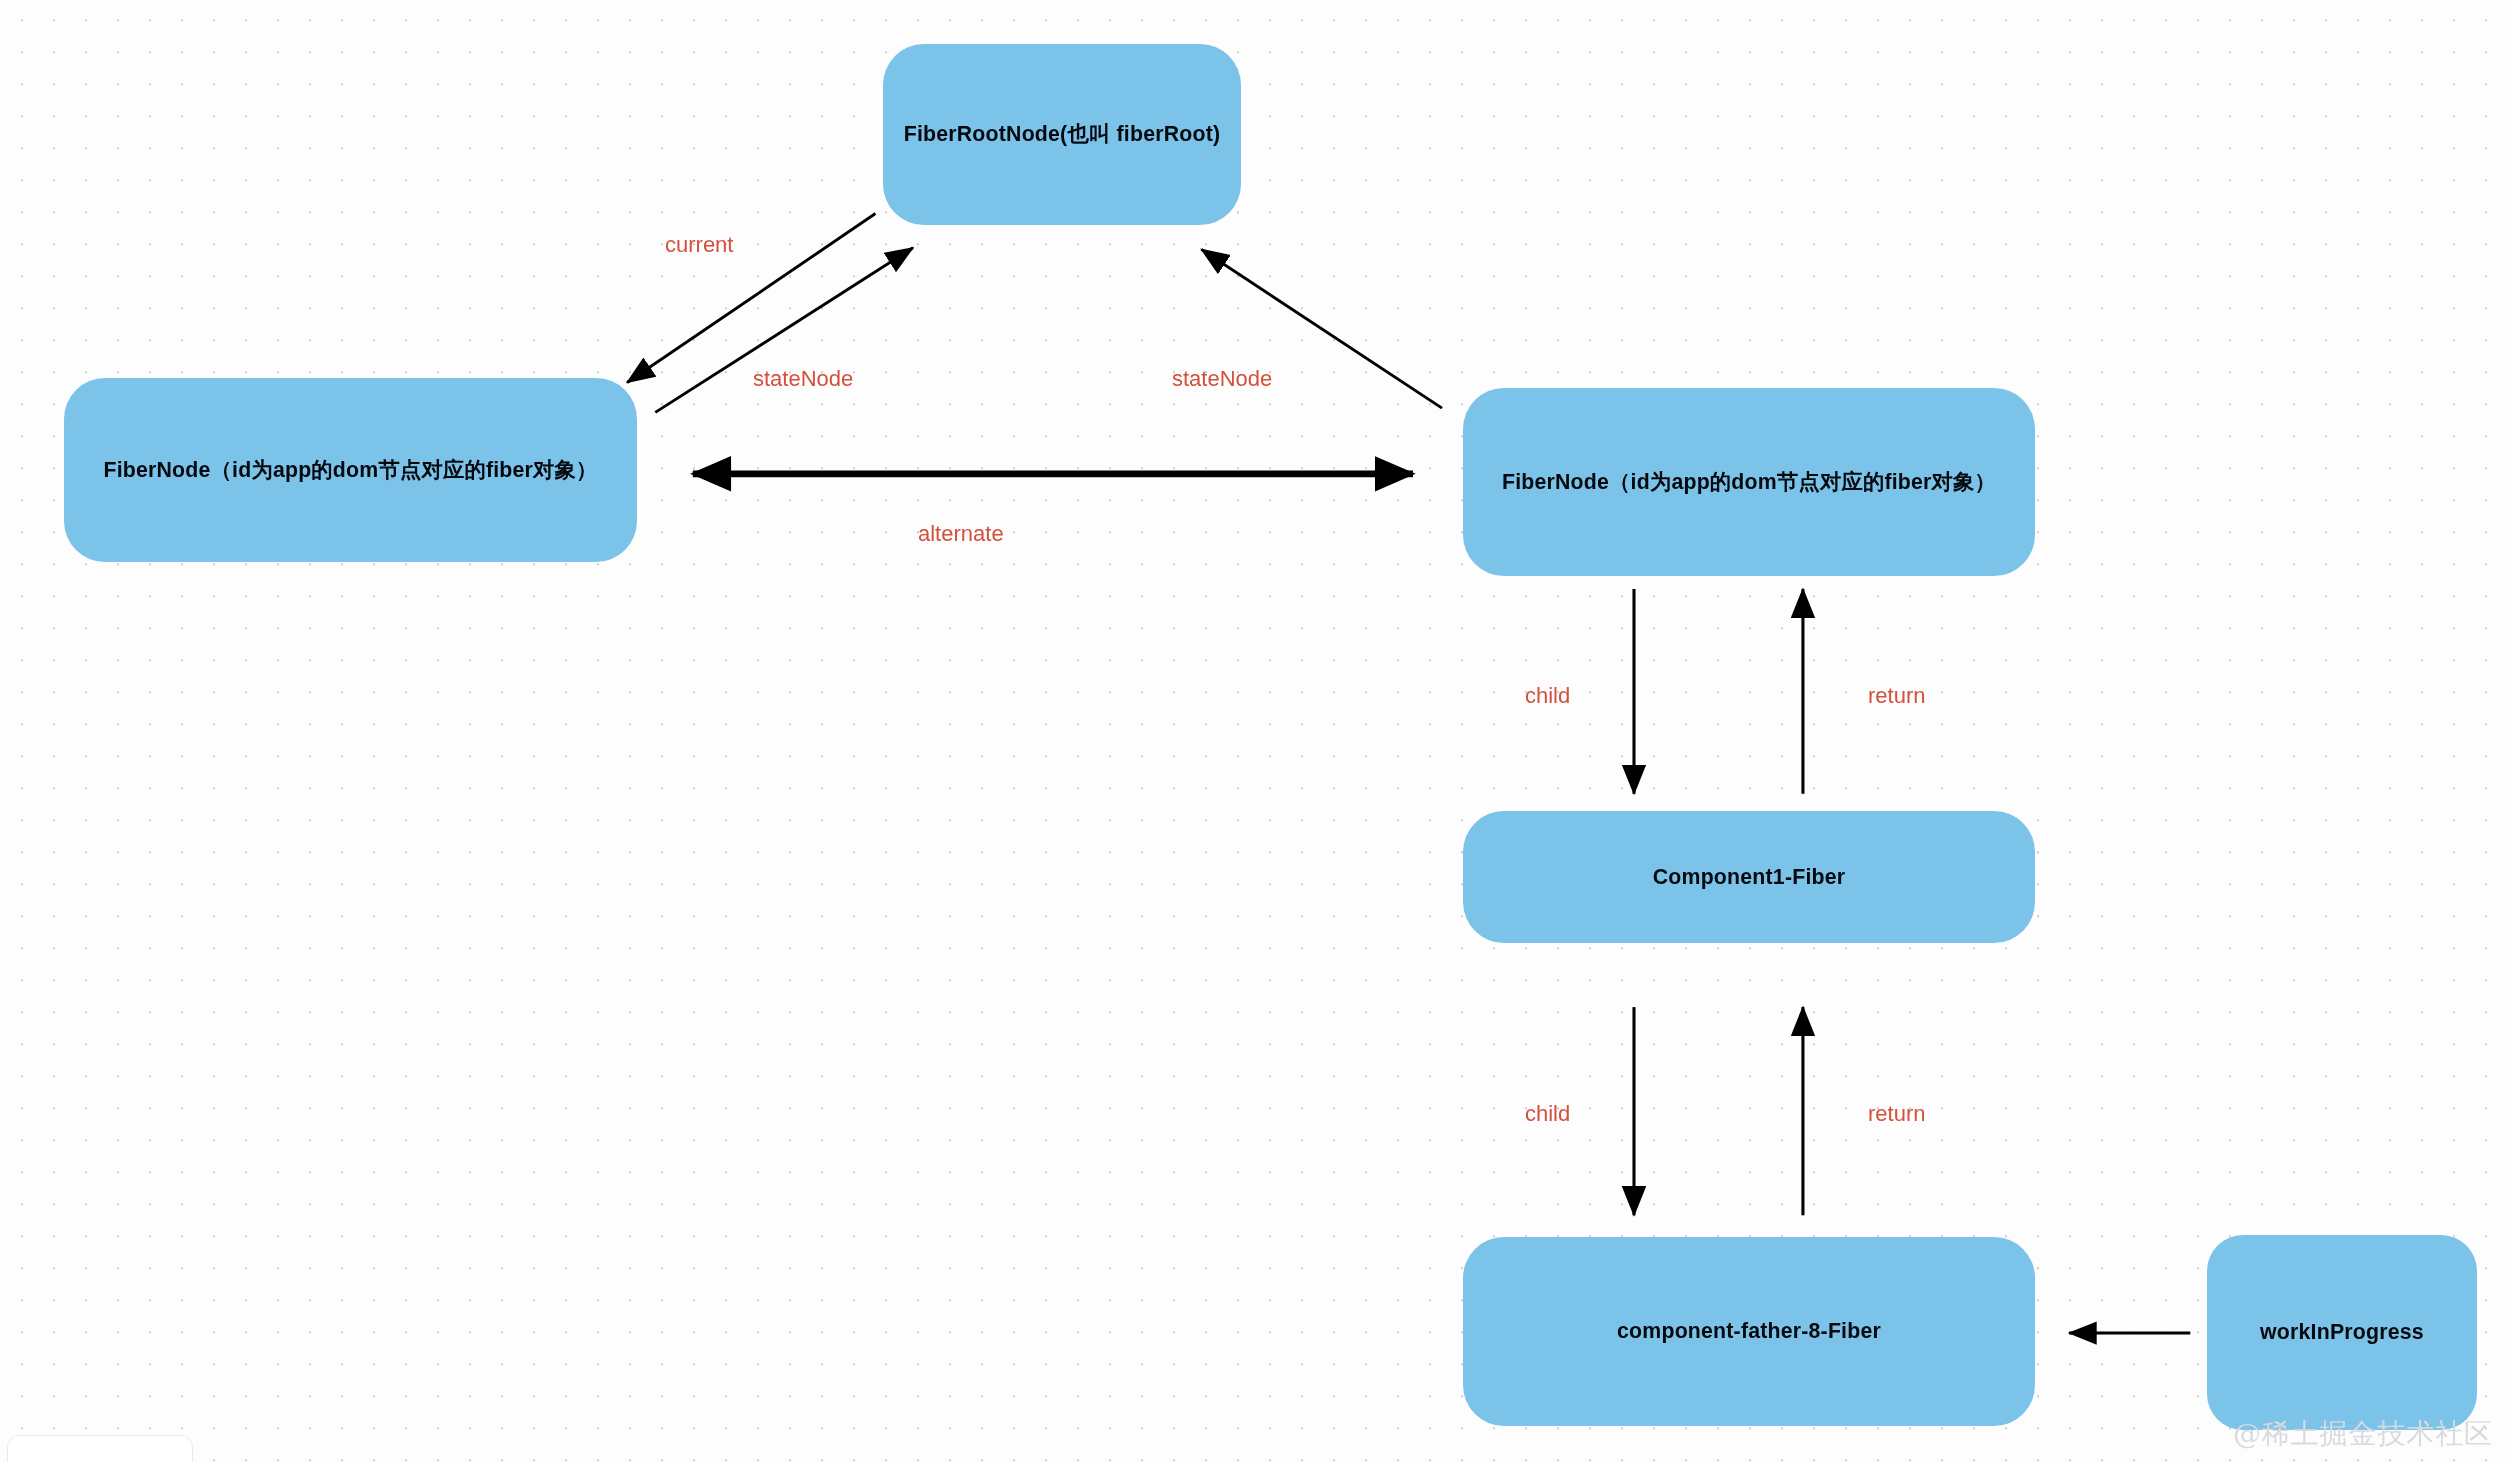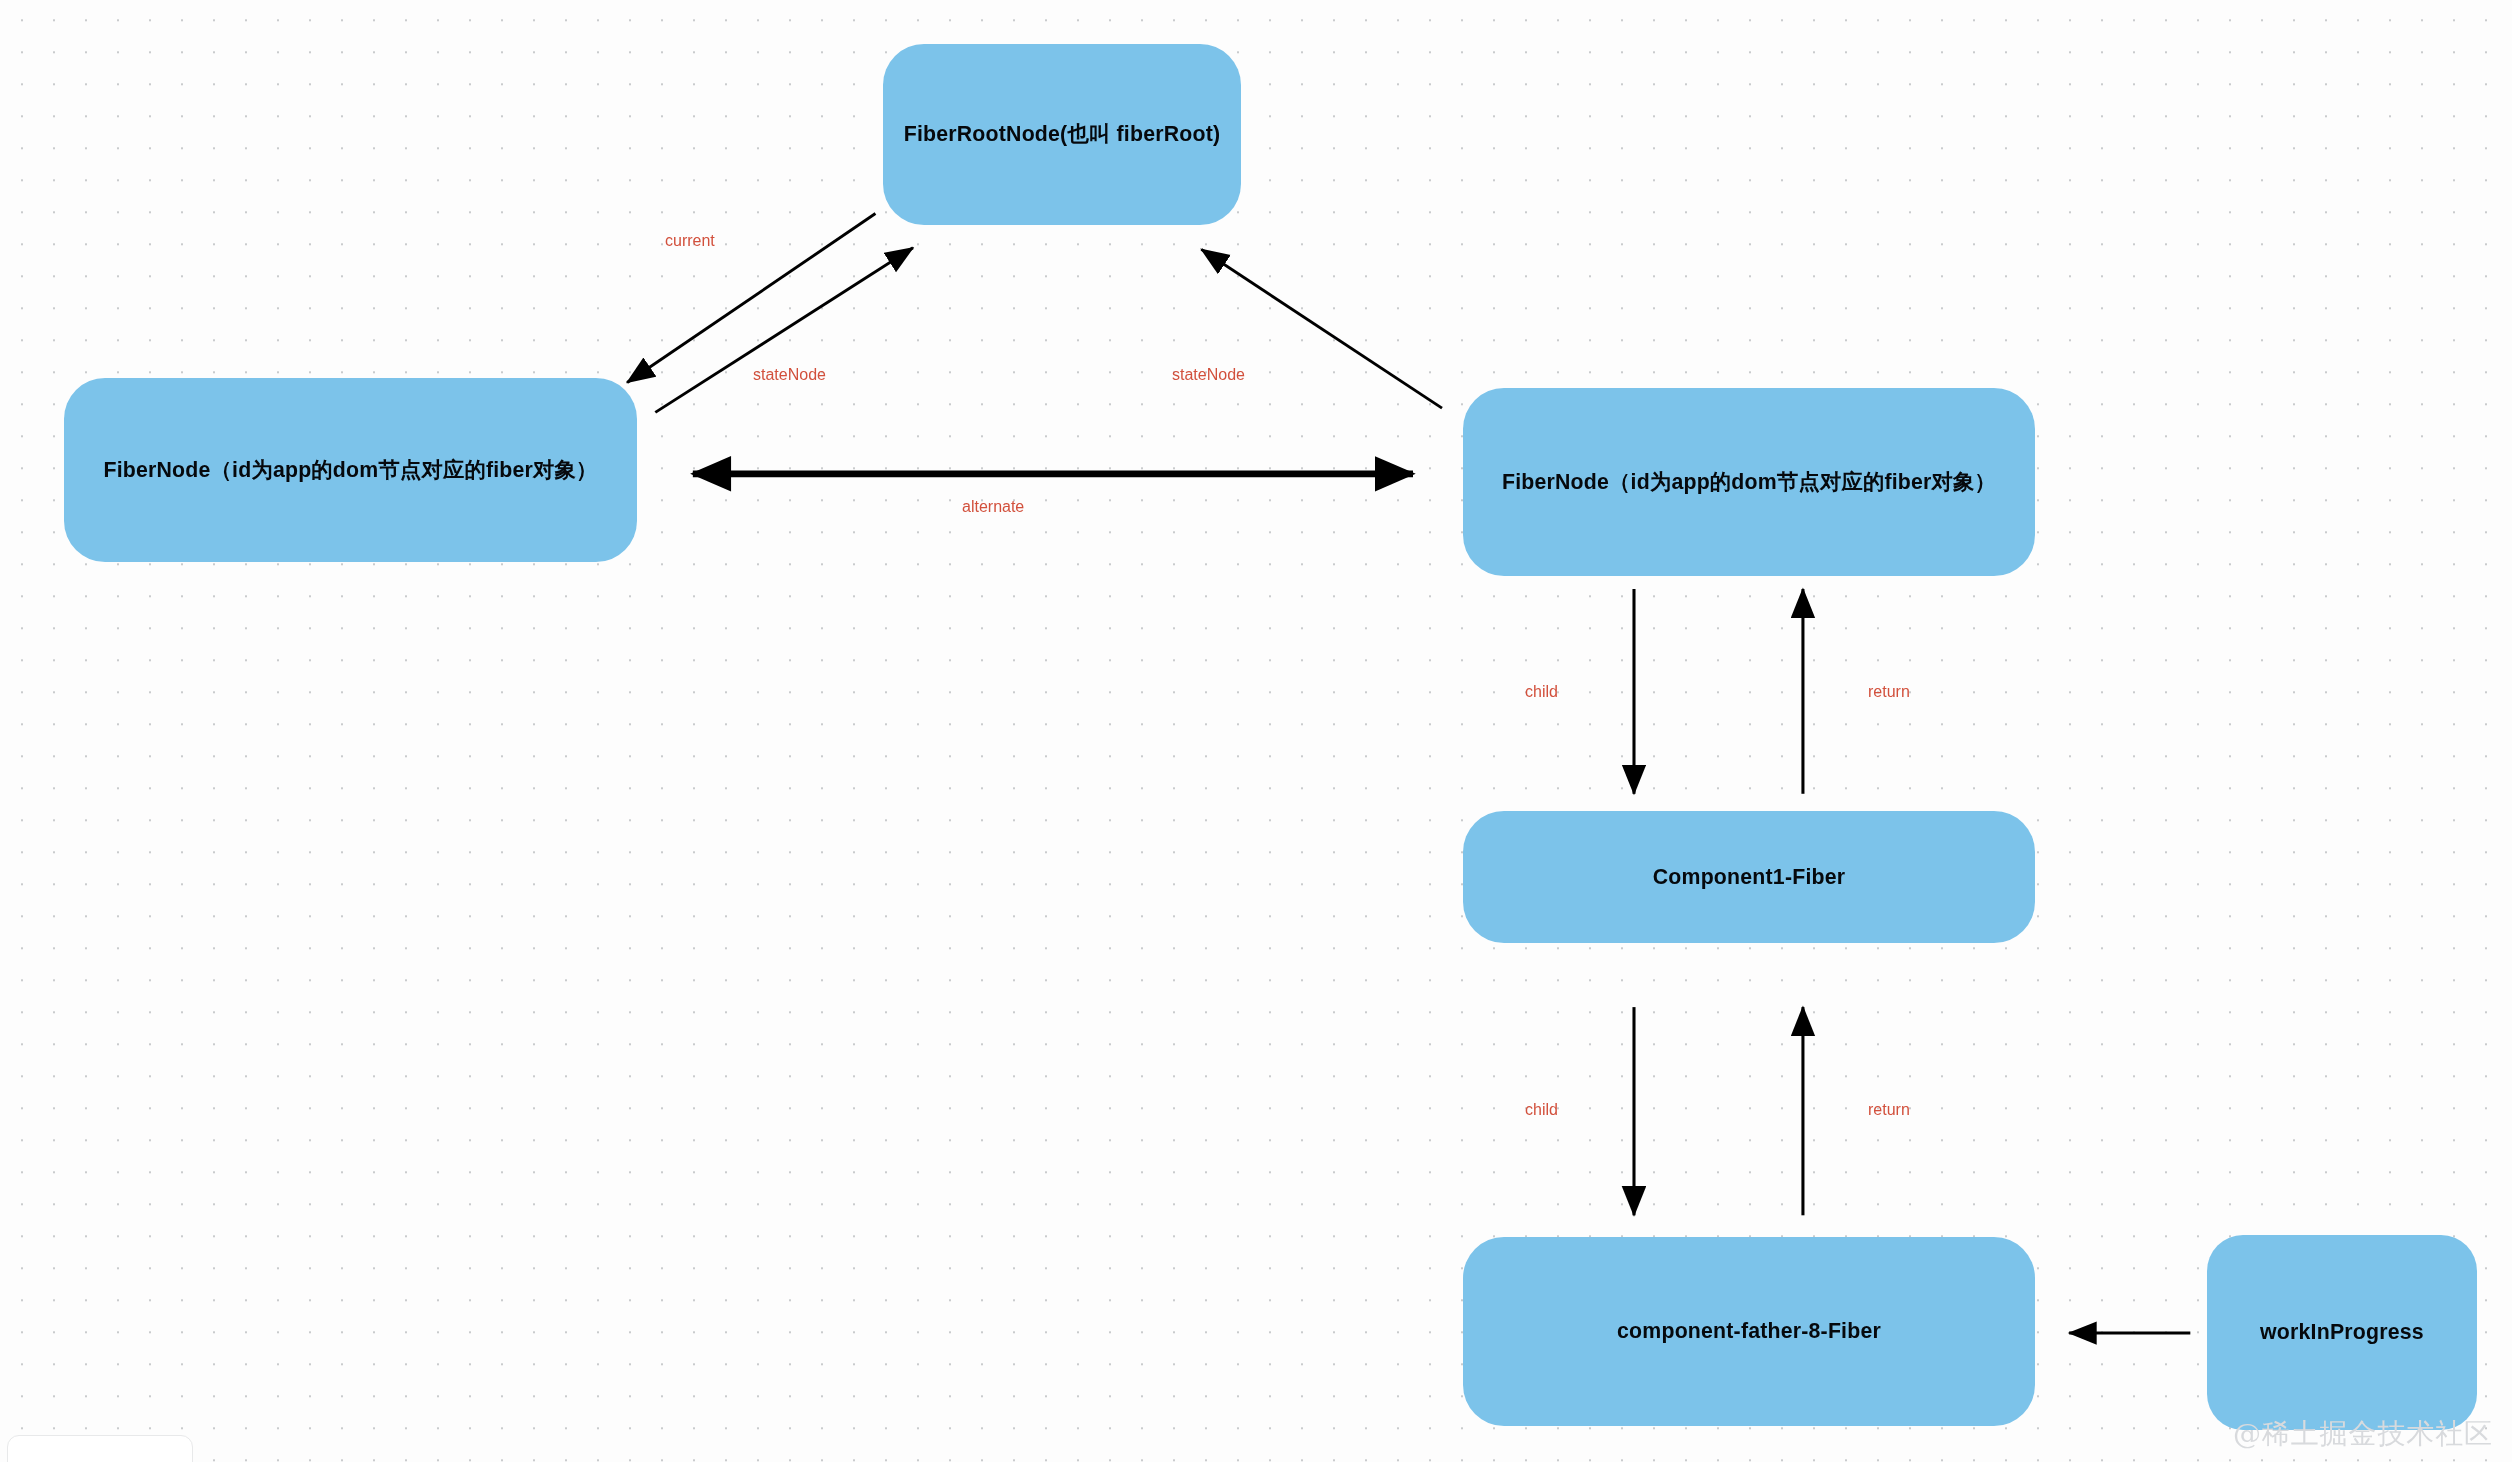--- a/index.html
+++ b/index.html
@@ -41,29 +41,29 @@
   #node-fiber-left  { left: 64px;   top: 378px;  width: 573px; height: 184px; font-size: 21.3px; }
   #node-fiber-right { left: 1463px; top: 388px;  width: 572px; height: 188px; font-size: 21.3px; }
   #node-component1  { left: 1463px; top: 811px;  width: 572px; height: 132px; font-size: 21.3px; }
   #node-compfather  { left: 1463px; top: 1237px; width: 572px; height: 189px; font-size: 21.3px; }
   #node-wip         { left: 2207px; top: 1235px; width: 270px; height: 195px; font-size: 21.3px; border-radius: 36px; }
 
   
   .edge-label {
     position: absolute;
     color: #d2503c;
-    font-size: 16px;
+    font-size: 22px;
     font-weight: 400;
     white-space: nowrap;
     user-select: none;
   }
   #label-current     { left: 665px;  top: 232px; }
   #label-statenode-l { left: 753px;  top: 366px; }
   #label-statenode-r { left: 1172px; top: 366px; }
-  #label-alternate   { left: 918px; top: 498px; margin-left: 44px; }
+  #label-alternate   { left: 918px; top: 521px; }
   #label-child-1     { left: 1525px; top: 683px; }
   #label-return-1    { left = 0; left: 1868px; top: 683px; }
   #label-child-2     { left: 1525px; top: 1101px; }
   #label-return-2    { left: 1868px; top: 1101px; }
 
   
   #arrows {
     position: absolute;
     left: 0; top: 0;
     width: 2512px;

